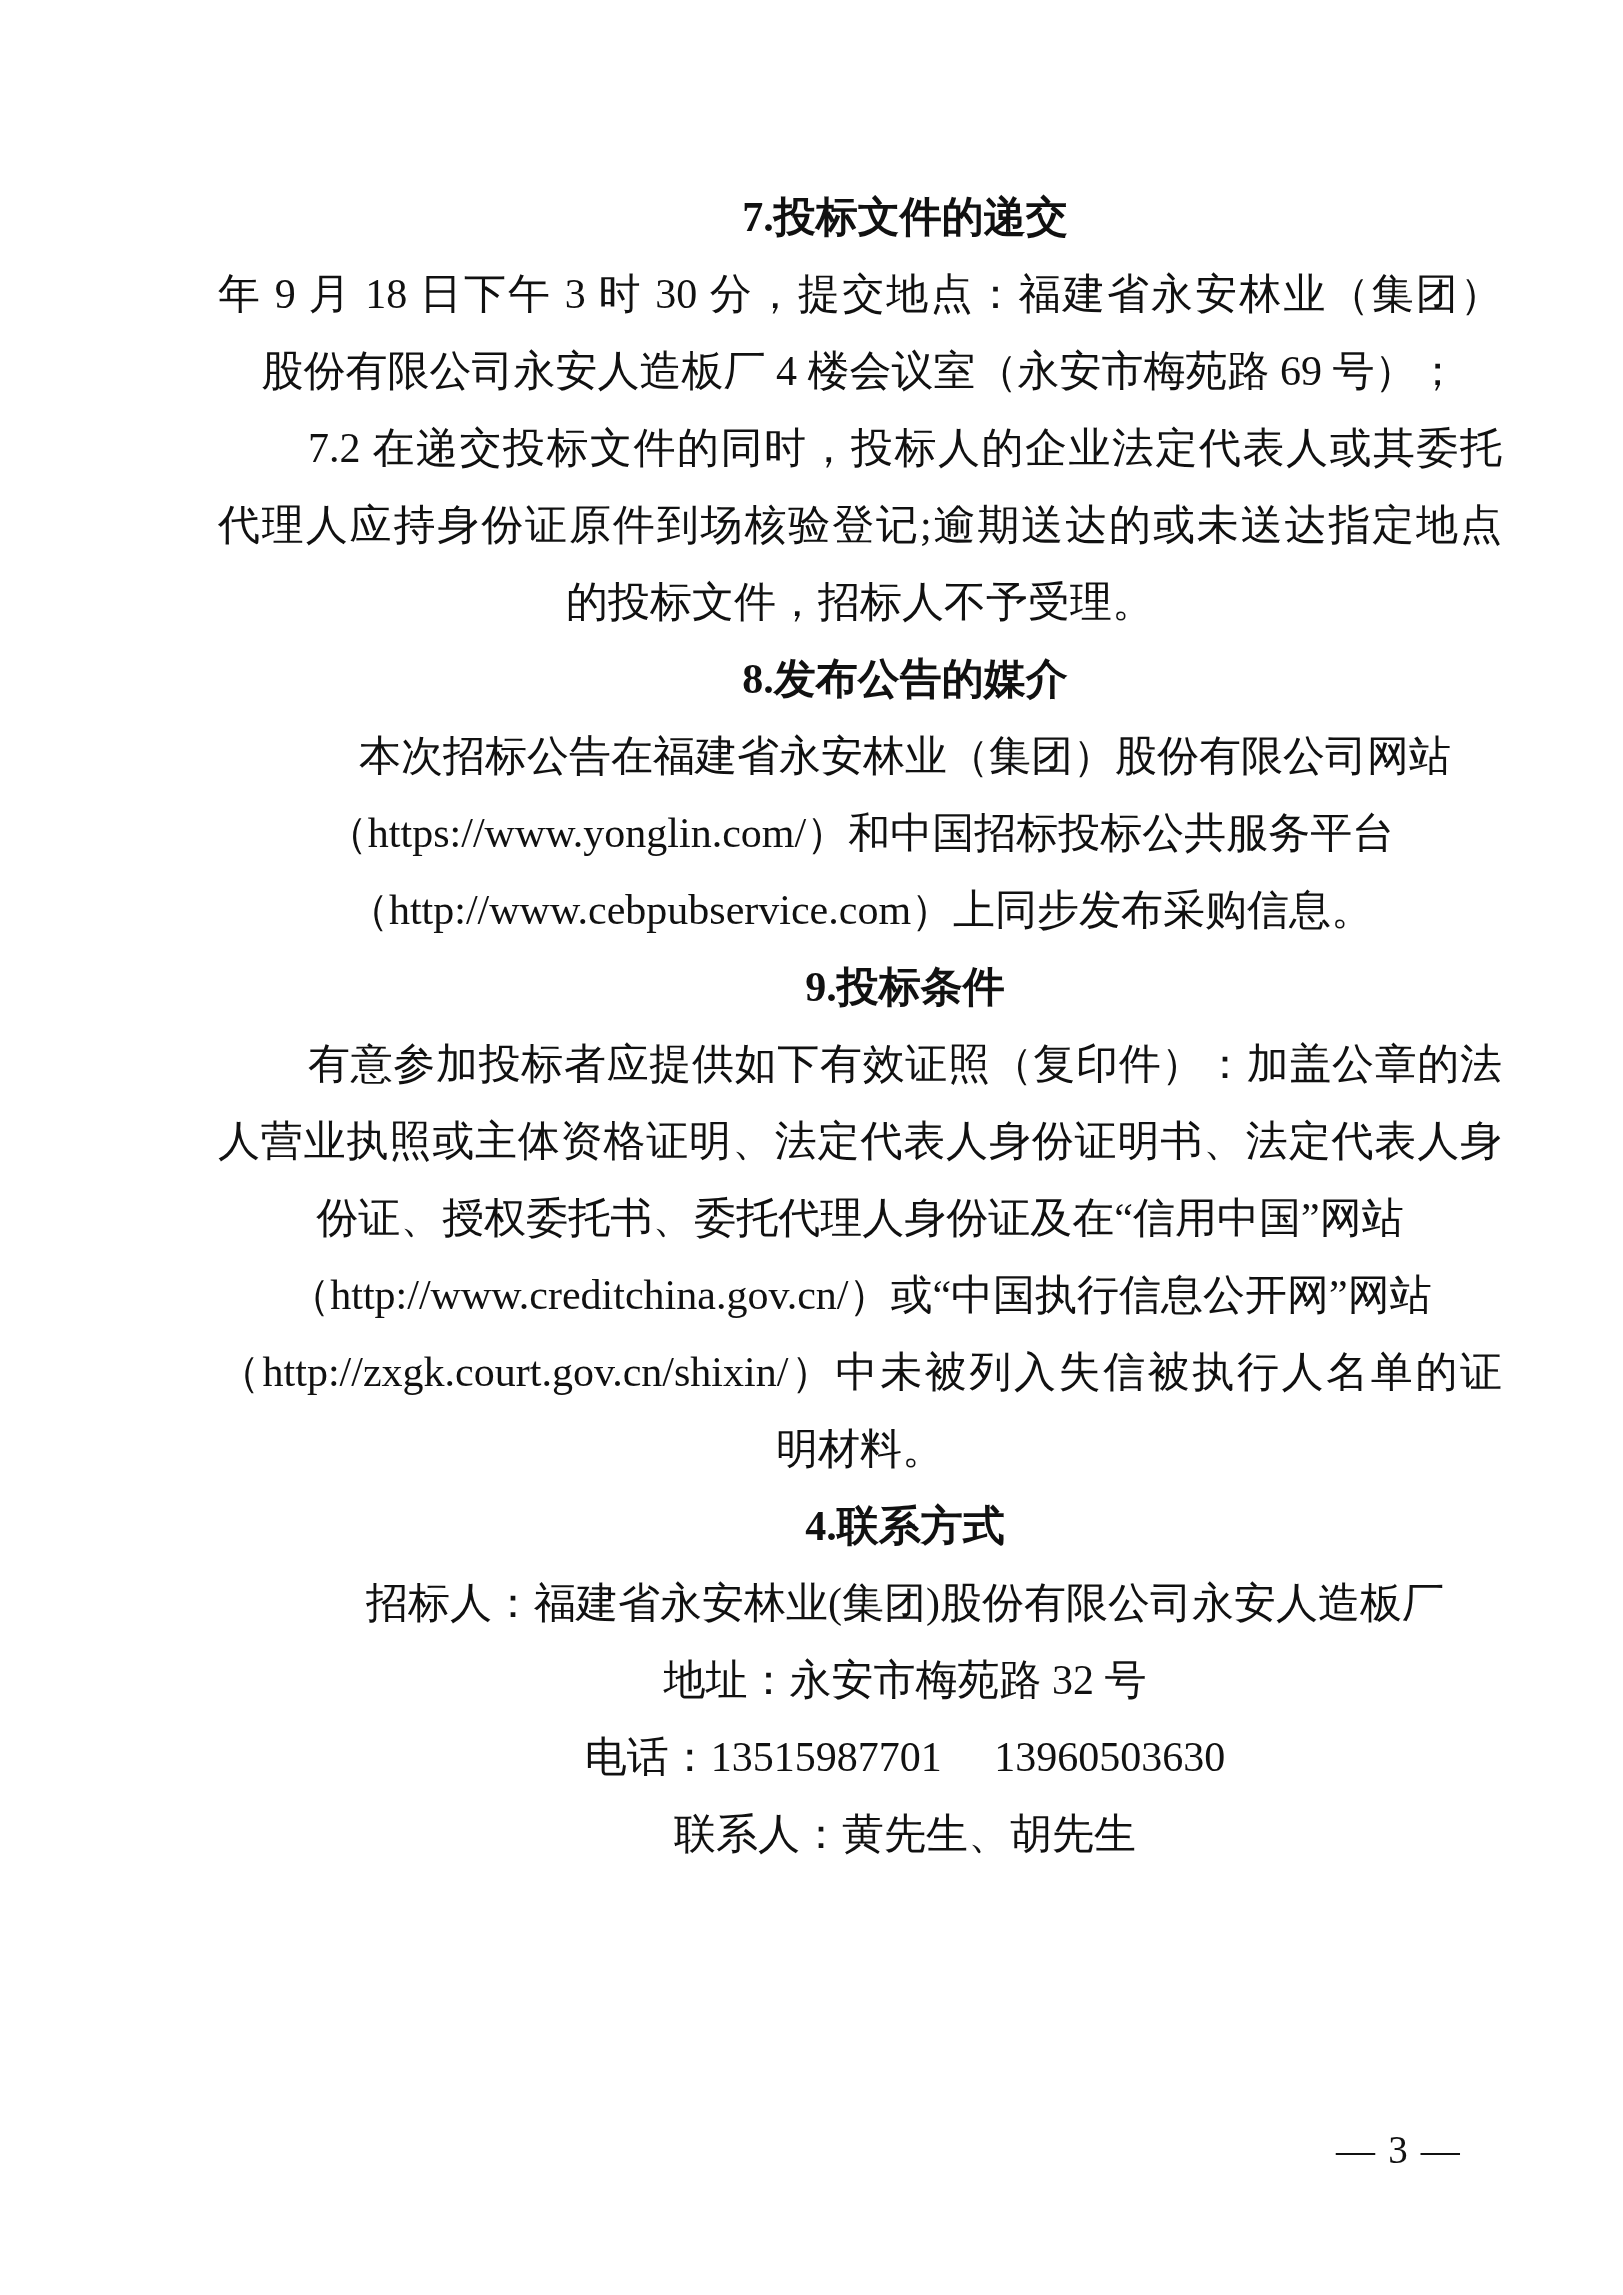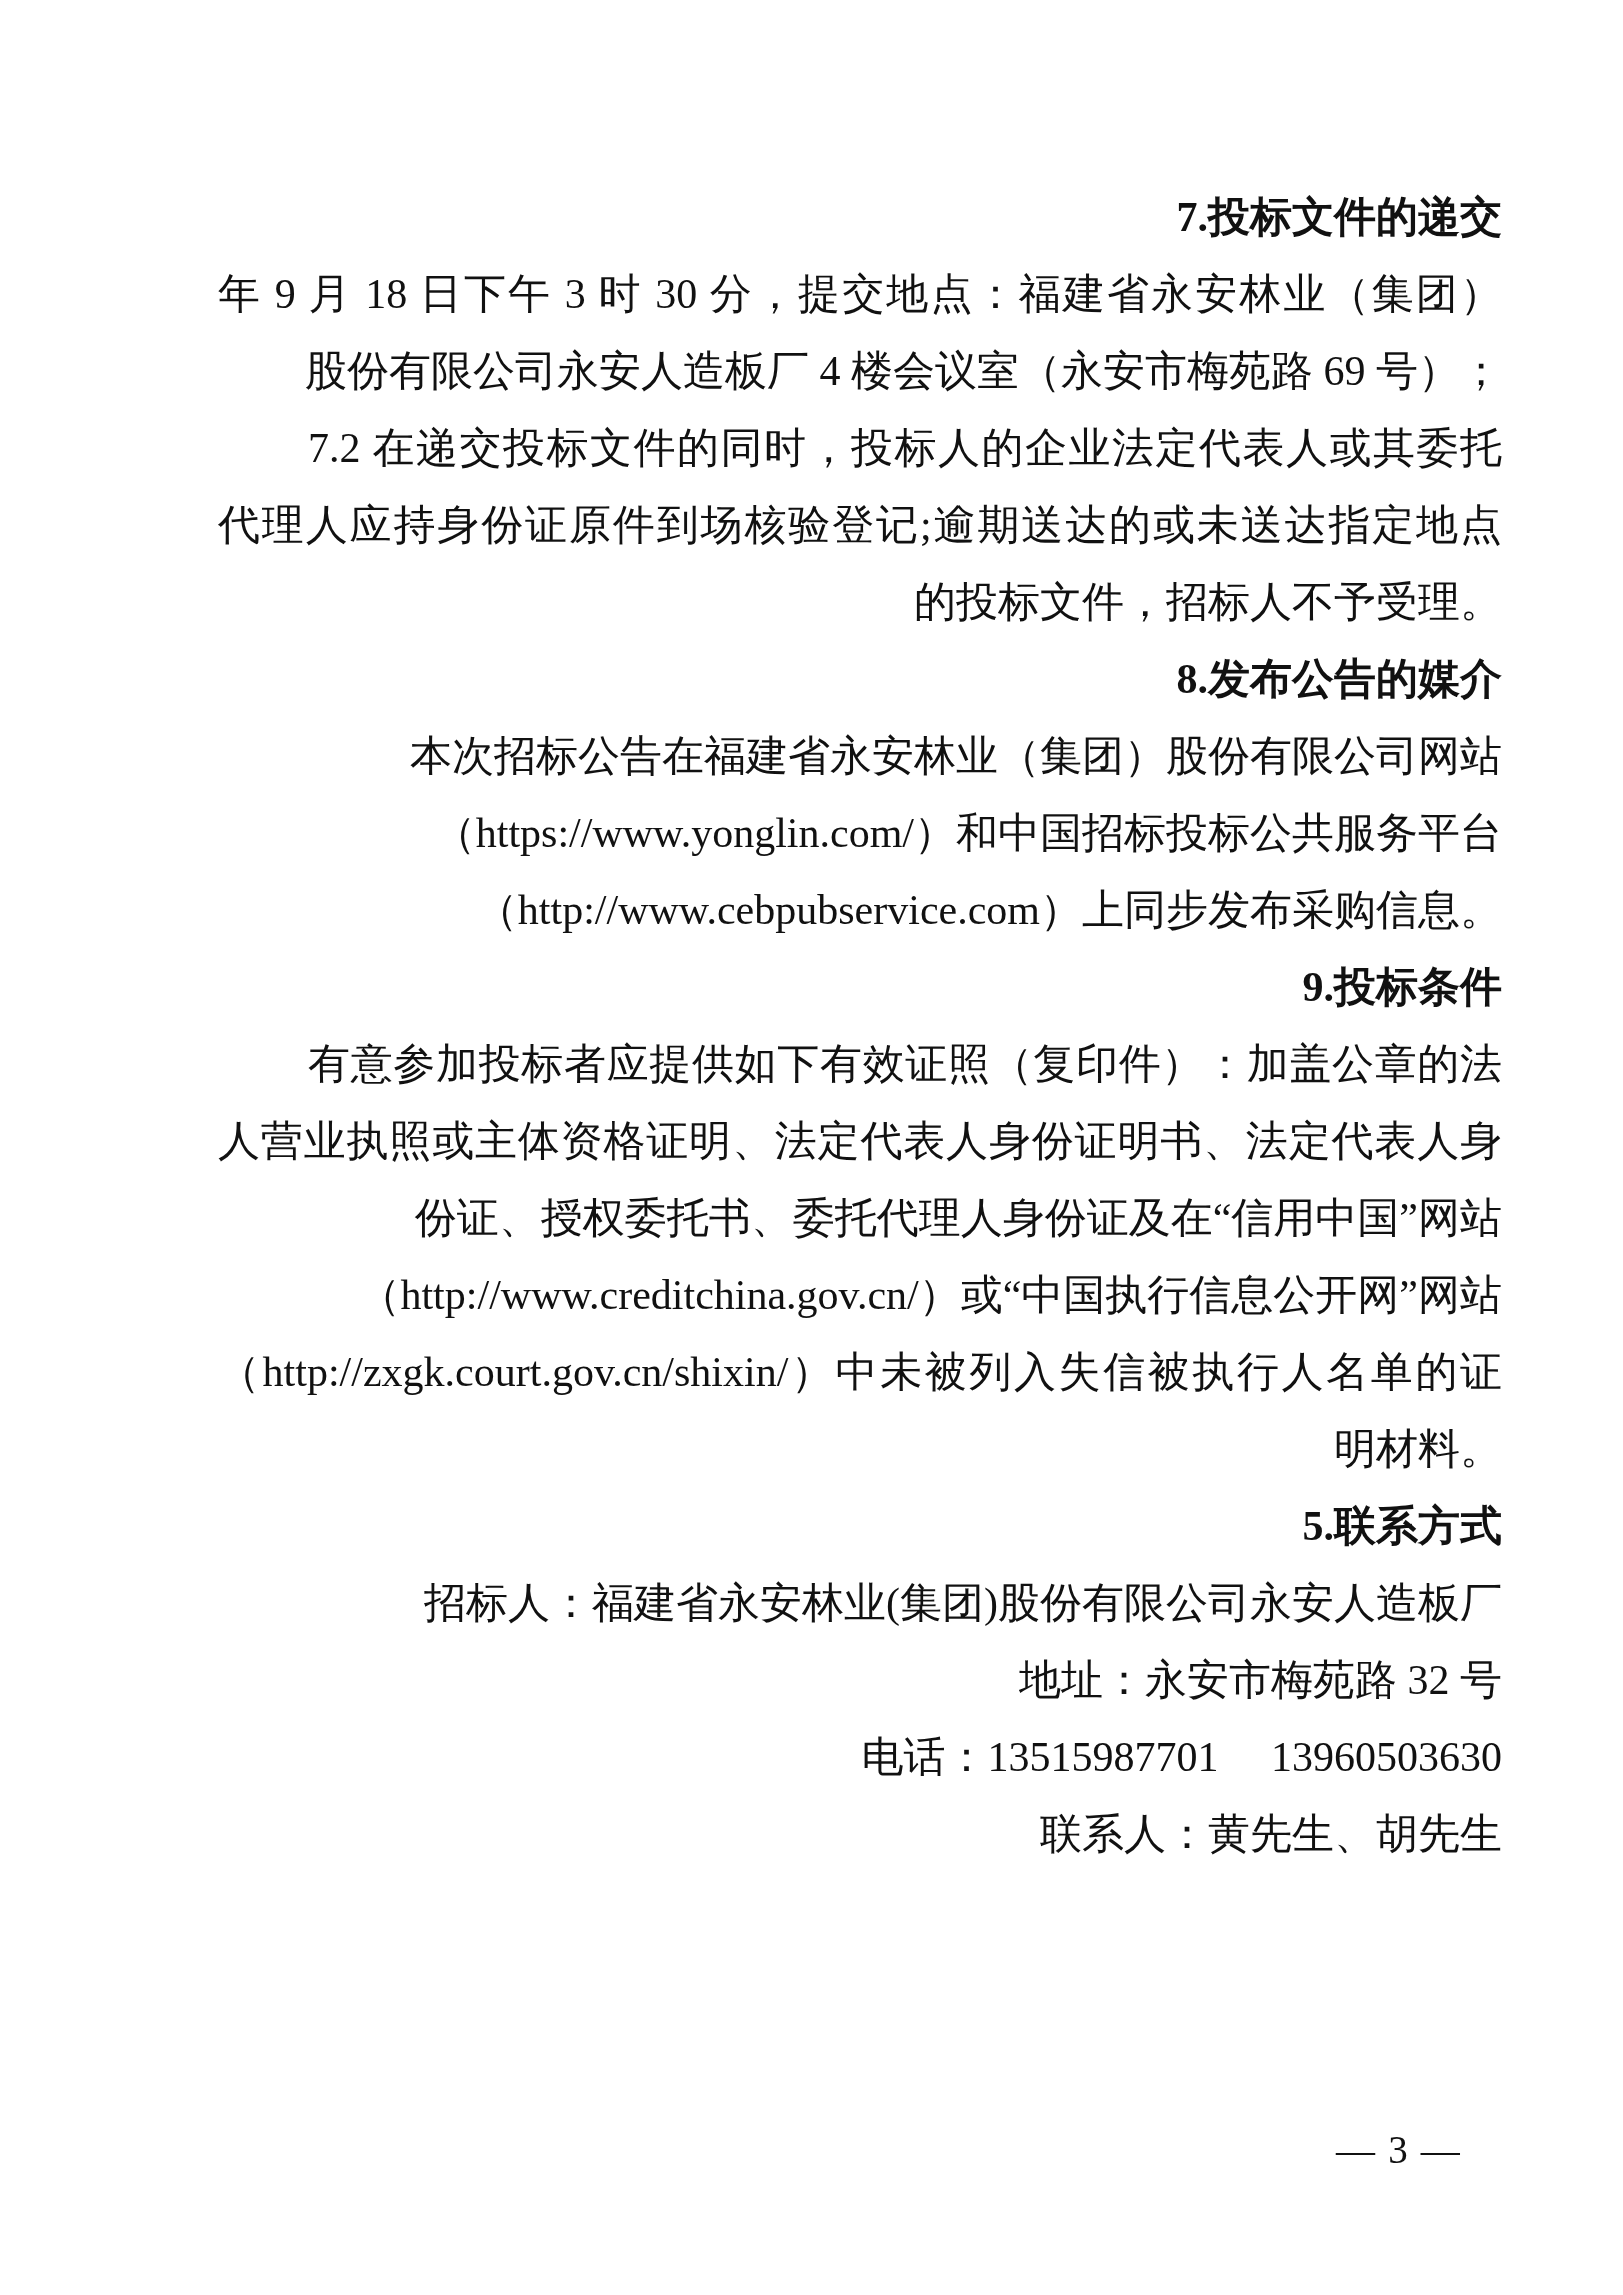--- a/index.html
+++ b/index.html
@@ -22,21 +22,21 @@
     left: 218px;
     width: 1284px;
   }
   .line {
     margin: 0;
     padding: 0;
     height: 77px;
     line-height: 77px;
     font-size: 42px;
     white-space: pre-wrap;
-    text-align: right;
+    text-align: center;
   }
   .indent {
     text-indent: 90px;
   }
   .heading {
     font-weight: bold;
   }
   .justify {
     text-align: justify;
     text-align-last: justify;
@@ -67,21 +67,21 @@
     <p class="line indent">本次招标公告在福建省永安林业（集团）股份有限公司网站</p>
     <p class="line">（https://www.yonglin.com/）和中国招标投标公共服务平台</p>
     <p class="line">（http://www.cebpubservice.com）上同步发布采购信息。</p>
     <p class="line heading indent">9.投标条件</p>
     <p class="line indent justify">有意参加投标者应提供如下有效证照（复印件）：加盖公章的法</p>
     <p class="line justify">人营业执照或主体资格证明、法定代表人身份证明书、法定代表人身</p>
     <p class="line">份证、授权委托书、委托代理人身份证及在“信用中国”网站</p>
     <p class="line">（http://www.creditchina.gov.cn/）或“中国执行信息公开网”网站</p>
     <p class="line justify">（http://zxgk.court.gov.cn/shixin/）中未被列入失信被执行人名单的证</p>
     <p class="line">明材料。</p>
-    <p class="line heading indent">5.联系方式</p>
+    <p class="line heading indent">4.联系方式</p>
     <p class="line indent">招标人：福建省永安林业(集团)股份有限公司永安人造板厂</p>
     <p class="line indent">地址：永安市梅苑路 32 号</p>
     <p class="line indent">电话：13515987701　 13960503630</p>
     <p class="line indent">联系人：黄先生、胡先生</p>
   </div>
   <div class="footer">— 3 —</div>
 </div>
 
 
 </body></html>

